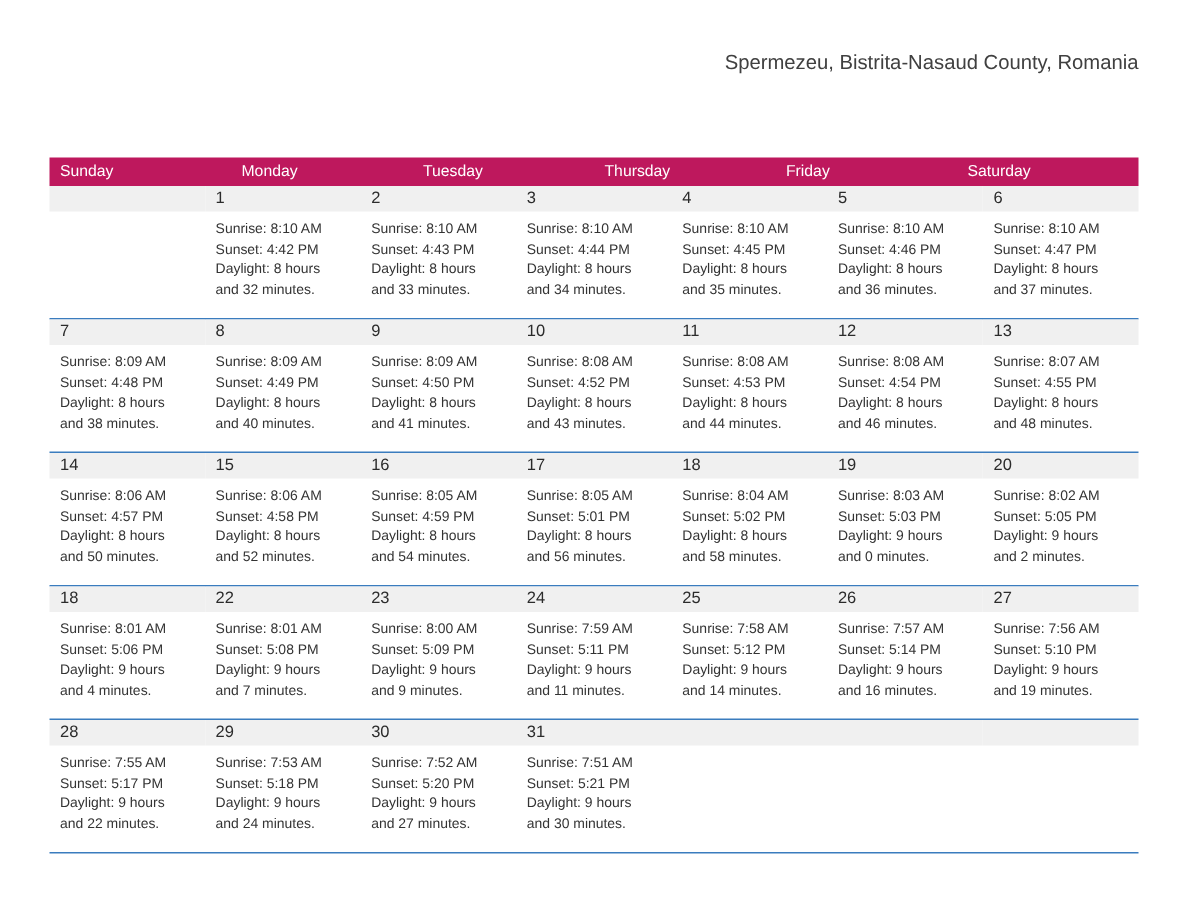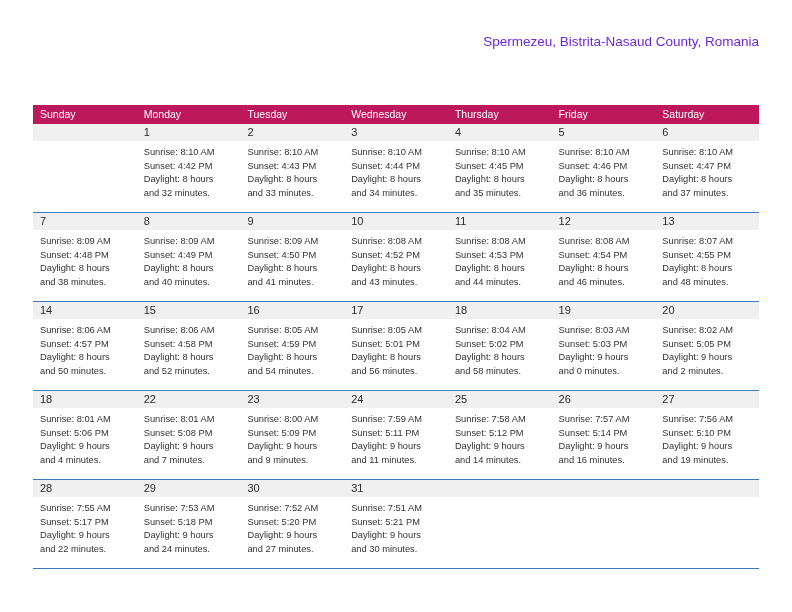--- a/index.html
+++ b/index.html
@@ -74,21 +74,21 @@
     text-align: right;
   }
   .cal-title {
     font-size: 27px;
     color: #2b2b2b;
     line-height: 32px;
     white-space: nowrap;
   }
   .cal-subtitle {
     font-size: 13.5px;
-    color: #6d28d9;
+    color: #404040;
     line-height: 18px;
     margin-top: 7px;
     white-space: nowrap;
   }
 
   
   .calendar {
     position: absolute;
     left: 33px;
     top: 105px;
@@ -156,21 +156,20 @@
       <div class="cal-subtitle">Spermezeu, Bistrita-Nasaud County, Romania</div>
     </div>
 
   </div>
 
   <div class="calendar">
     <div class="weekhead">
       <div class="wh">Sunday</div>
       <div class="wh">Monday</div>
       <div class="wh">Tuesday</div>
-      <div class="wh">Wednesday</div>
       <div class="wh">Thursday</div>
       <div class="wh">Friday</div>
       <div class="wh">Saturday</div>
     </div>
     <div id="weeks-container">
         <div class="week">
           <div class="cell empty">
             <div class="daynum"></div>
             <div class="cell-body">
               <div></div>

